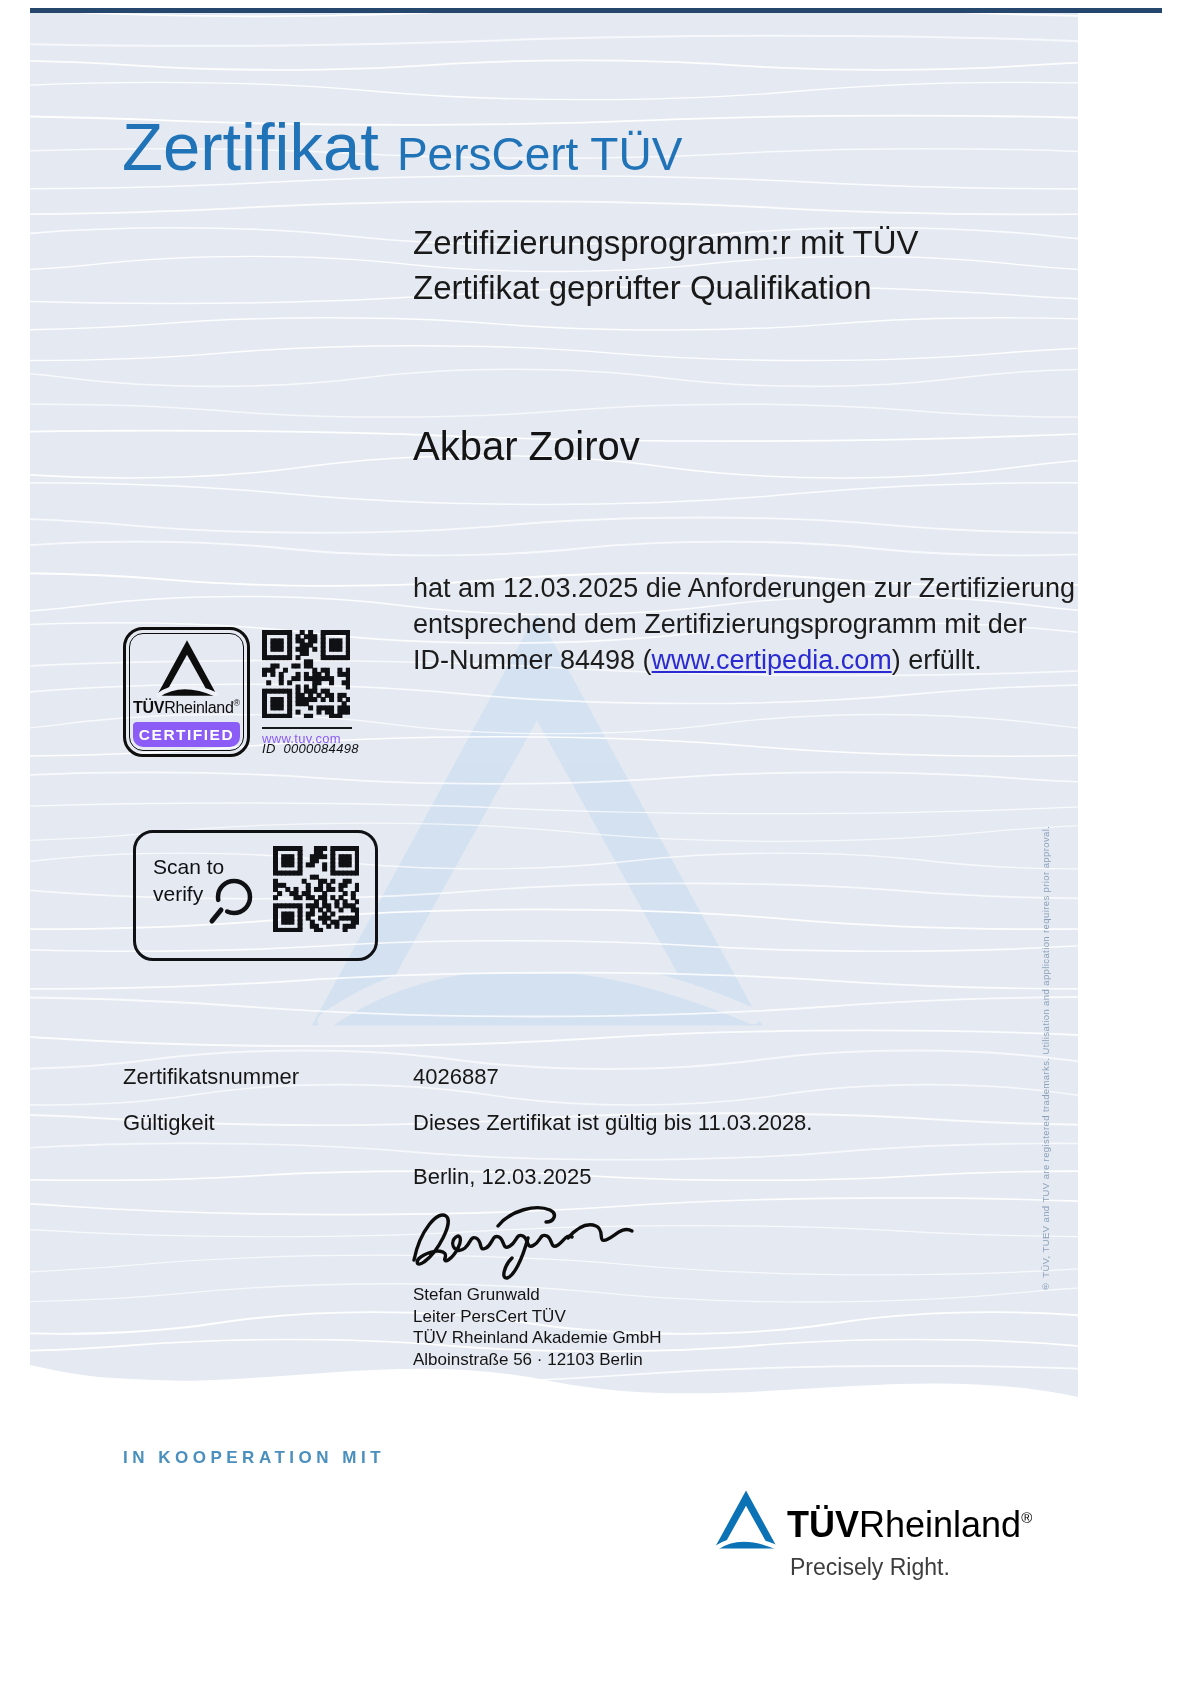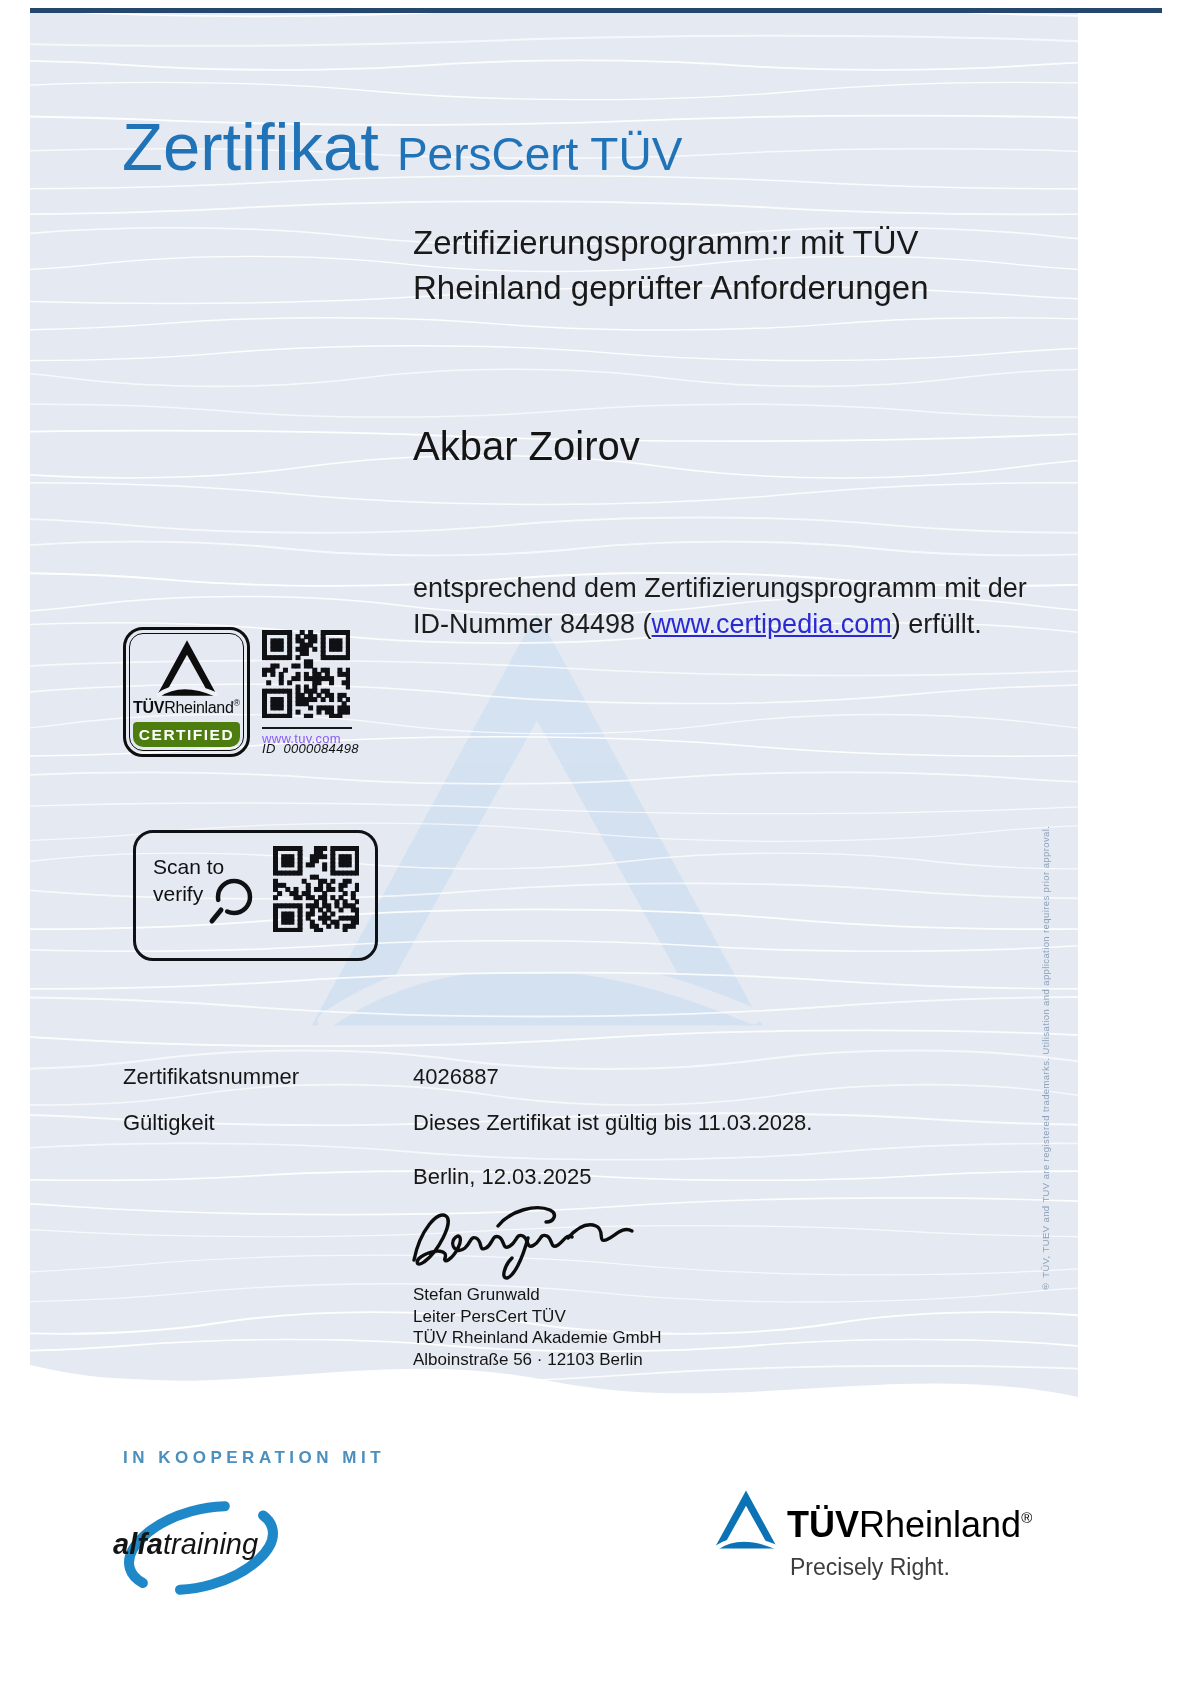--- a/index.html
+++ b/index.html
@@ -19,21 +19,21 @@
   .birth{left:413px;top:505px;font-size:27px;color:#1c1c1c;}
   .statement{left:413px;top:570px;font-size:27px;line-height:36px;color:#1c1c1c;}
   .statement a{color:#2a2ad2;text-decoration:underline;cursor:pointer;}
   
   .badge{left:123px;top:627px;width:127px;height:130px;border:3.5px solid #0e0e0e;border-radius:20px;box-sizing:border-box;padding:3px;}
   .badge-inner{position:relative;width:100%;height:100%;border:1.5px solid #0e0e0e;border-radius:14px;box-sizing:border-box;overflow:hidden;}
   .badge-tri{position:absolute;left:50%;top:5px;transform:translateX(-50%);}
   .badge-brand{position:absolute;left:0;right:0;top:65px;text-align:center;font-size:16px;letter-spacing:-0.3px;color:#0d0d0d;white-space:nowrap;}
   .badge-brand b{font-weight:bold;}
   .badge-brand .reg{font-size:9px;position:relative;top:-7px;}
-  .badge-band{position:absolute;left:3px;right:3px;bottom:3px;height:25px;background:#4d7c0f;border-radius:4px 4px 10px 10px;
+  .badge-band{position:absolute;left:3px;right:3px;bottom:3px;height:25px;background:#8b5cf6;border-radius:4px 4px 10px 10px;
               color:#fff;font-weight:bold;font-size:15.5px;letter-spacing:1.5px;display:flex;align-items:center;justify-content:center;}
   .qr1{left:262px;top:630px;}
   .qr-sep{left:262px;top:727px;width:90px;height:2px;background:#16181c;}
   .qr-site{left:262px;top:731px;font-size:13px;color:#8b5cf6;letter-spacing:.3px;}
   .qr-id{left:262px;top:741px;font-size:13px;color:#101114;letter-spacing:.3px;font-style:italic;}
   
   .scanbox{left:133px;top:830px;width:245px;height:131px;border:3px solid #101114;border-radius:20px;box-sizing:border-box;}
   .scan-label{position:absolute;left:17px;top:20px;font-size:21px;line-height:27px;color:#101114;}
   .magnifier{position:absolute;left:72px;top:42px;}
   .qr2{position:absolute;right:16px;top:13px;}
@@ -129,26 +129,27 @@
       </svg>
   </div>
 
   <div class="abs title">
     <span class="t1">Zertifikat</span>
     <span class="t2">PersCert TÜV</span>
   </div>
 
   <div class="abs course">
     <div>Zertifizierungsprogramm:r mit TÜV</div>
-    <div>Rheinland geprüfter Anforderungen</div>
+    <div>Zertifikat geprüfter Qualifikation</div>
   </div>
 
   <div class="abs holder-name">Akbar Zoirov</div>
 
   <div class="abs statement">
+    <div>hat am 12.03.2025 die Anforderungen zur Zertifizierung</div>
     <div>entsprechend dem Zertifizierungsprogramm mit der</div>
     <div><span>ID-Nummer 84498 (</span><a>www.certipedia.com</a><span>) erfüllt.</span></div>
   </div>
 
   <div class="abs badge">
     <div class="badge-inner">
       <svg class="badge-tri" width="70" height="58" viewBox="0 0 100 92">
         <path fill-rule="evenodd" fill="#0d0d0d" d="M50 2 L98 90 L2 90 Z M50 25 L80 79 L20 79 Z"></path>
         <path d="M5 89 C32 70 66 75 96 88" stroke="#eef1f7" stroke-width="7" fill="none" stroke-linecap="round"></path>
       </svg>
@@ -621,26 +622,20 @@
     <div>Stefan Grunwald</div>
     <div>Leiter PersCert TÜV</div>
     <div>TÜV Rheinland Akademie GmbH</div>
     <div>Alboinstraße 56 · 12103 Berlin</div>
   </div>
 
   <div class="abs sidenote">®  TÜV, TUEV and TUV are registered trademarks. Utilisation and application requires prior approval.</div>
 
   <div class="abs coop">IN KOOPERATION MIT</div>
 
-  <div class="abs alfa">
-    <svg width="180" height="108" viewBox="0 0 180 108">
-      <ellipse cx="98" cy="52" rx="74" ry="38" fill="none" stroke="#1e88c9" stroke-width="10" stroke-dasharray="150 38 145 40" stroke-dashoffset="28" transform="rotate(-16 98 52)" stroke-linecap="round"></ellipse>
-    </svg>
-    <div class="alfa-text"><b>alfa</b><span>training</span></div>
-  </div>
 
   <svg class="abs tuv-tri" width="66" height="61" viewBox="0 0 100 92">
     <path fill-rule="evenodd" fill="#0b72b5" d="M50 2 L98 90 L2 90 Z M50 25 L80 79 L20 79 Z"></path>
     <path d="M5 89 C32 70 66 75 96 88" stroke="#ffffff" stroke-width="7" fill="none" stroke-linecap="round"></path>
   </svg>
   <div class="abs tuv-word"><b>TÜV</b><span>Rheinland</span><span class="reg">®</span></div>
   <div class="abs tuv-tag">Precisely Right.</div>
 
 </div>
 

